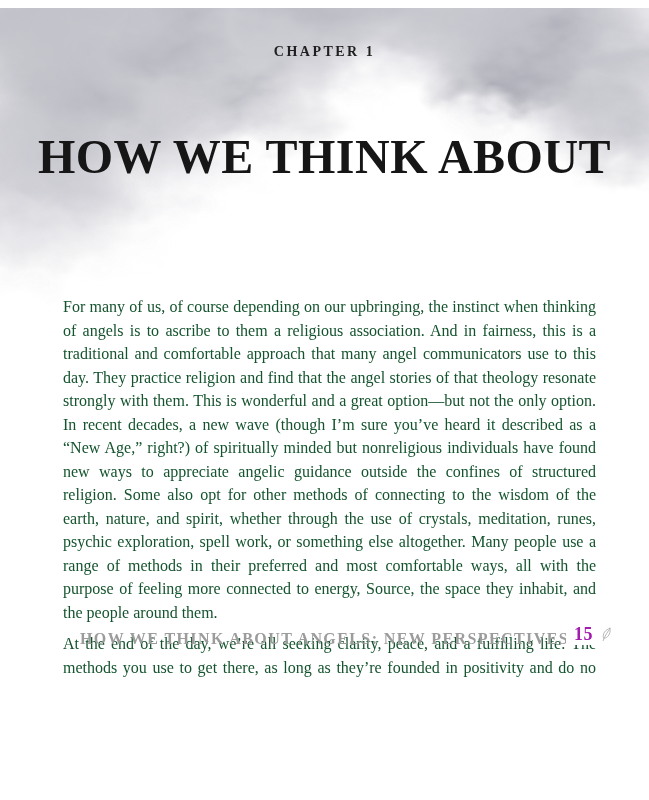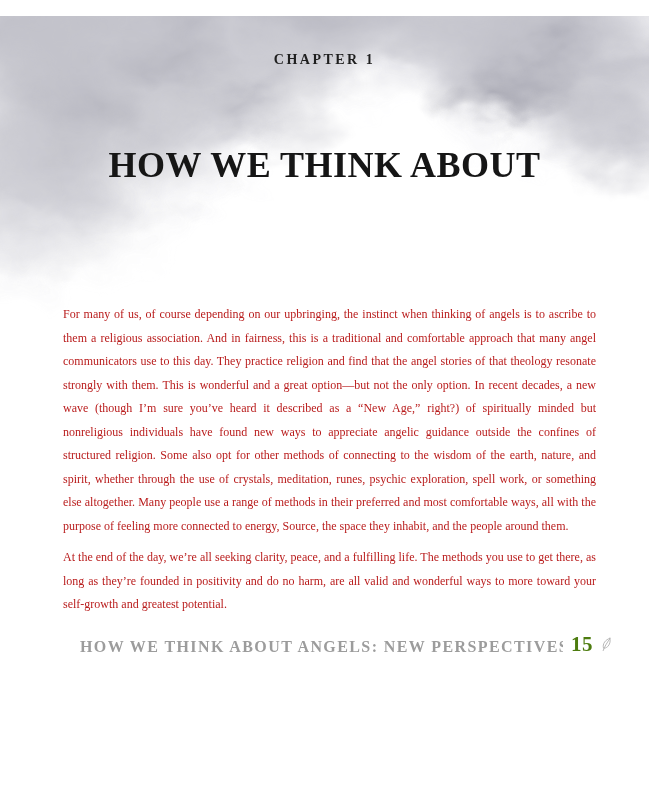--- a/index.html
+++ b/index.html
@@ -1,19 +1,19 @@
 <!DOCTYPE html>
 <html><head>
 <meta charset="utf-8">
 <style>
   html,body{margin:0;padding:0;background:#ffffff;}
   .page{
     position:relative;
     width:649px;height:672px;
-    margin:16px auto;
+    margin:8px auto;
     background:#ffffff;
     overflow:hidden;
     font-family:"Liberation Serif", serif;
   }
 
   
   .cloud-zone{
     position:absolute;top:0;left:0;width:649px;height:310px;
     overflow:hidden;pointer-events:none;
   }
@@ -55,48 +55,48 @@
   
   .chapter-label{
     position:absolute;top:36px;left:0;width:100%;
     text-align:center;
     font-size:14px;font-weight:700;letter-spacing:2.5px;
     color:#1f1f1f;
   }
   .page-title{
     position:absolute;top:127px;left:0;width:100%;
     margin:0;text-align:center;
-    font-size:36px;line-height:44px;font-weight:700;
+    font-size:48px;line-height:44px;font-weight:700;
     letter-spacing:.5px;color:#161616;
   }
   .page-title .line{display:block;}
   .body-copy{
     position:absolute;top:287px;left:63px;width:533px;
-    font-size:12px;line-height:23.5px;color:#b91c1c;
+    font-size:16px;line-height:23.5px;color:#14532d;
     text-align:justify;
   }
   .body-copy p{margin:0 0 8px 0;}
 
   
   .footer{
     position:absolute;left:0;bottom:30px;width:100%;height:26px;
   }
   .running-head{
     position:absolute;left:0;top:6px;width:100%;
     text-align:center;
     font-size:16px;font-weight:700;letter-spacing:1.4px;
     color:#9c9c9c;
   }
   .page-number-group{
     position:absolute;right:34px;top:0;
     display:flex;align-items:center;gap:5px;
     background:#ffffff;padding-left:8px;
   }
   .page-number{
-    font-size:21px;font-weight:700;color:#4d7c0f;letter-spacing:.5px;
+    font-size:18px;font-weight:700;color:#a21caf;letter-spacing:.5px;
   }
   .feather-icon{display:block;}
 </style>
 </head>
 <body>
 
 <svg width="0" height="0" style="position:absolute" aria-hidden="true">
   <defs>
     <filter id="cloud-rough" x="-15%" y="-15%" width="130%" height="130%">
       <feGaussianBlur in="SourceGraphic" stdDeviation="2" result="b"></feGaussianBlur>

